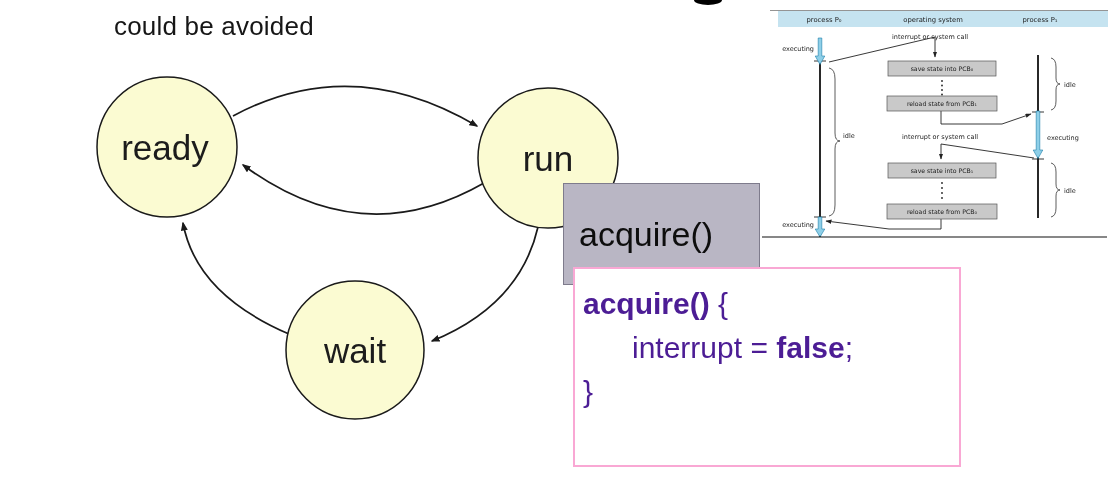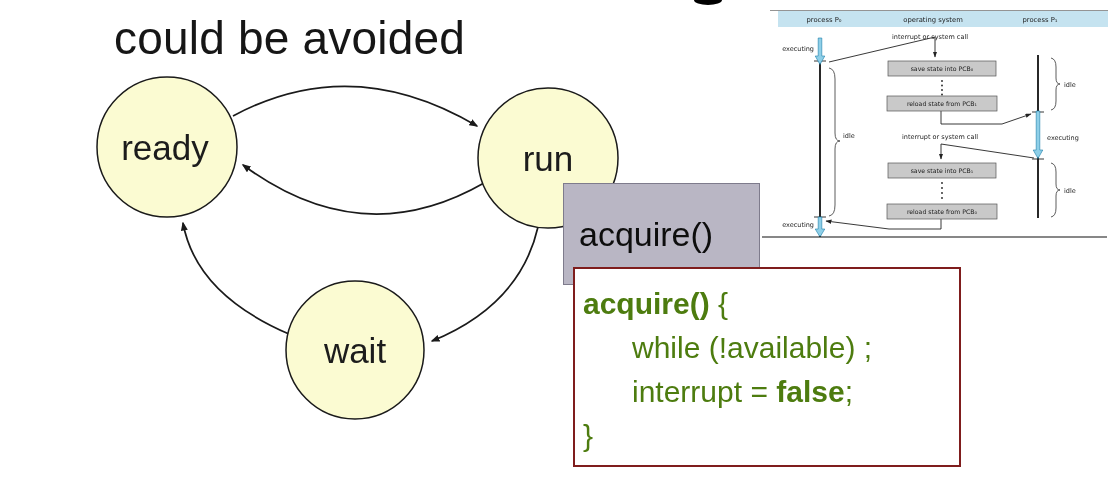--- a/index.html
+++ b/index.html
@@ -1,28 +1,28 @@
 <!DOCTYPE html>
 <html><head>
 <meta charset="utf-8">
 <style>
   html,body{margin:0;padding:0;background:#fff;}
   #slide{position:relative;width:1108px;height:490px;background:#ffffff;overflow:hidden;
          font-family:"Liberation Sans",sans-serif;color:#111;}
-  .heading{position:absolute;left:114px;top:11px;font-size:46px;color:#161616;letter-spacing:.2px;}
+  .heading{position:absolute;left:114px;top:11px;font-size:26px;color:#161616;letter-spacing:.2px;}
   .title-fragment{position:absolute;left:694px;top:0;width:28px;height:5px;background:#000;
                   border-radius:0 0 14px 14px / 0 0 5px 5px;}
   #state-svg{position:absolute;left:0;top:0;z-index:1;}
   #cs-svg{position:absolute;left:758px;top:0;z-index:1;}
   .tag-box{position:absolute;left:563px;top:183px;width:197px;height:102px;z-index:2;
            background:#b9b6c4;border:1px solid #7e7b8c;box-sizing:border-box;
            display:flex;align-items:center;padding-left:15px;font-size:34px;color:#0d0d0d;}
   .code-box{position:absolute;left:573px;top:267px;width:388px;height:200px;z-index:3;
-            background:#ffffff;border:2px solid #7f1d1d;box-sizing:border-box;
-            padding:13px 16px 0 8px;font-size:30px;line-height:44px;color:#4d7c0f;}
+            background:#ffffff;border:2px solid #f9a8d4;box-sizing:border-box;
+            padding:13px 16px 0 8px;font-size:30px;line-height:44px;color:#4c1d95;}
   .code-line{white-space:pre;}
   .code-line.indent{padding-left:49px;}
   .b{font-weight:bold;}
   svg text{fill:#1c1c1c;}
 </style>
 </head>
 <body>
 
 <div id="slide">
 
@@ -117,18 +117,17 @@
 
     <line x1="4" y1="237" x2="349" y2="237" stroke="#111" stroke-width="1.2"></line>
   </svg>
 
   <div class="tag-box">
     <span>acquire()</span>
   </div>
 
   <div class="code-box">
     <div class="code-line"><span class="b">acquire()</span><span> {</span></div>
-    <div class="code-line indent"><span>while (!available) ;</span></div>
     <div class="code-line indent"><span>interrupt = </span><span class="b">false</span><span>;</span></div>
     <div class="code-line"><span>}</span></div>
   </div>
 
 </div>
 
 </body></html>

